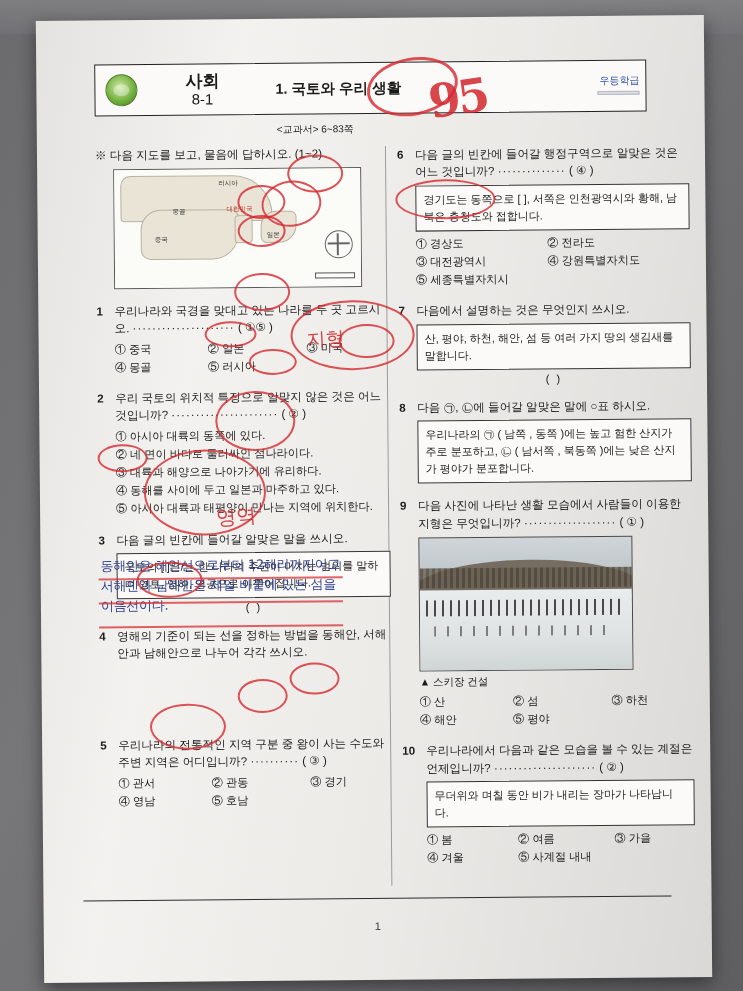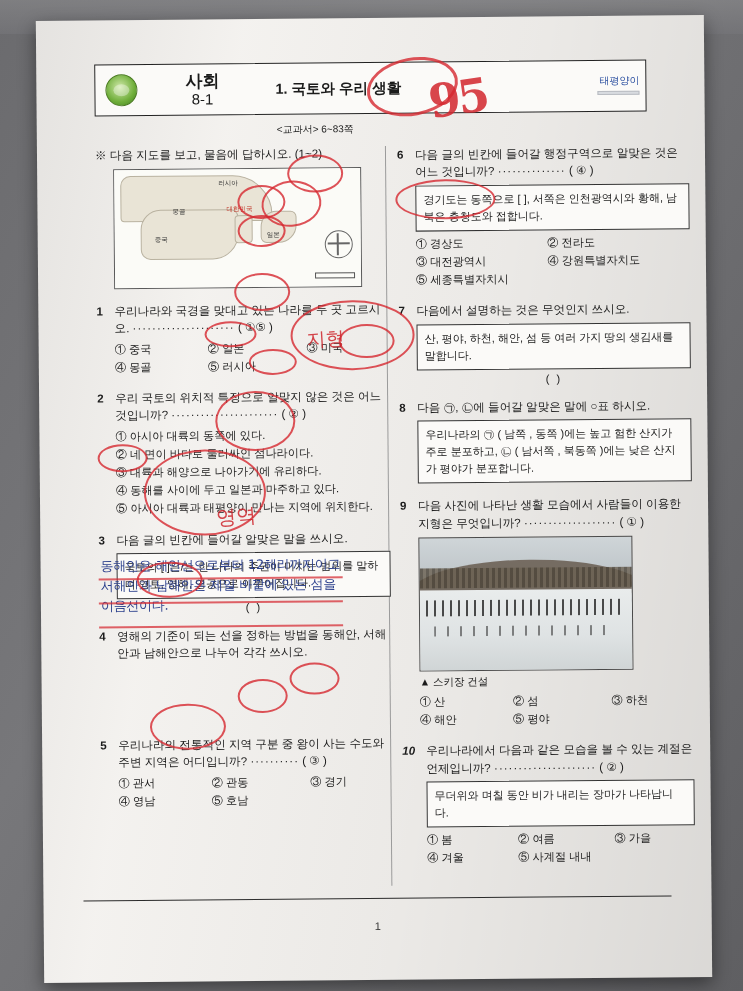--- a/index.html
+++ b/index.html
@@ -191,21 +191,21 @@
 <div class="page">
 
   <div class="hdr">
     <div class="hdr-logo"></div>
     <div class="hdr-subject">
       <span>사회</span>
       <span class="sm">8-1</span>
     </div>
     <div class="hdr-title">1. 국토와 우리 생활</div>
     <div class="hdr-right">
-      <div class="hw">태평양이</div>
+      <div class="hw">우등학급</div>
       <div class="sticker"></div>
     </div>
   </div>
   <div class="bookref">&lt;교과서&gt; 6~83쪽</div>
   <div class="score">95</div>
 
   <div class="vline"></div>
 
   <div class="col col-l">
 
@@ -379,21 +379,21 @@
         <div class="ch-row">
           <div class="ch ch-1">④ 해안</div>
           <div class="ch ch-2">⑤ 평야</div>
           <div class="ch ch-3"></div>
         </div>
       </div>
     </div>
 
     <div class="q">
       <div class="q-head">
-        <div class="q-no" style="width:24px;flex:0 0 24px;font-style:italic;">10</div>
+        <div class="q-no" style="width:24px;flex:0 0 24px;">10</div>
         <div class="q-text">
           <span>우리나라에서 다음과 같은 모습을 볼 수 있는 계절은 언제입니까?</span>
           <span class="dots">·····················</span>
           <span class="paren">( ② )</span>
         </div>
       </div>
       <div class="box" style="margin-left:24px;">무더위와 며칠 동안 비가 내리는 장마가 나타납니다.</div>
       <div class="choices" style="margin-left:24px;">
         <div class="ch-row">
           <div class="ch ch-1">① 봄</div>

